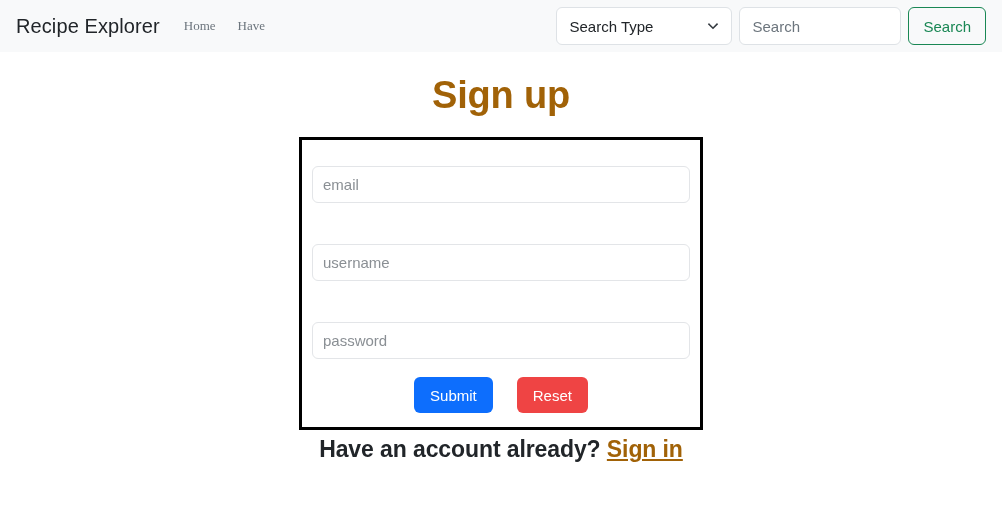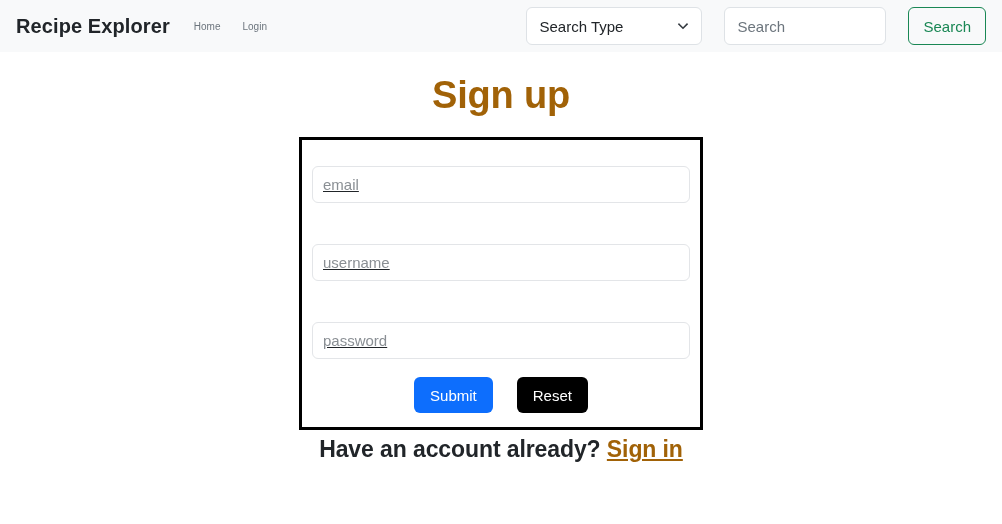--- a/index.html
+++ b/index.html
@@ -20,44 +20,45 @@
     height: 52px;
     background: #f8f9fa;
     display: flex;
     align-items: center;
     padding: 0 16px;
     box-sizing: border-box;
     position: relative;
   }
   .navbar-brand {
     font-size: 20px;
-    font-weight: bold;
+    font-weight: normal;
     color: #212529;
     letter-spacing: 0.1px;
     white-space: nowrap;
     margin-right: 24px;
     cursor: pointer;
   }
   .nav-links {
     display: flex;
     align-items: center;
     gap: 22px;
   }
   .nav-link {
-    font-size: 10px;
+    font-size: 13px;
     color: #6c757d;
     text-decoration: none;
     cursor: pointer;
     white-space: nowrap;
+    font-family: Liberation Serif, serif;
   }
   .nav-right {
     margin-left: auto;
     display: flex;
     align-items: flex-end;
-    gap: 22px;
+    gap: 7px;
     padding-left: 6px;
   }
   .search-type-select {
     position: relative;
     width: 176px;
     height: 38px;
     border: 1px solid #dee2e6;
     border-radius: 6px;
     background: #ffffff;
     display: flex;
@@ -135,21 +136,20 @@
     border: 1px solid #e3e5e8;
     border-radius: 6px;
     background: #ffffff;
     box-sizing: border-box;
     padding: 0 10px;
     font-size: 15px;
     font-family: "Liberation Sans", sans-serif;
     color: #212529;
     outline: none;
     margin-bottom: 41px;
-    text-decoration: underline;
   }
   .field::placeholder { color: #8a8f94; opacity: 1; }
   .field.last { margin-bottom: 18px; }
 
   .btn-row {
     display: flex;
     gap: 24px;
     justify-content: center;
     align-items: center;
   }
@@ -158,21 +158,21 @@
     border-radius: 6px;
     font-size: 15px;
     font-family: "Liberation Sans", sans-serif;
     color: #ffffff;
     padding: 0 16px;
     height: 36px;
     cursor: pointer;
     line-height: 1;
   }
   .btn-submit { background: #0d6efd; }
-  .btn-reset  { background: #000000; }
+  .btn-reset  { background: #ef4444; }
 
   .account-line {
     text-align: center;
     font-size: 23px;
     font-weight: bold;
     color: #212529;
     margin-top: 6px;
     letter-spacing: -0.1px;
   }
   .signin-link {
@@ -182,21 +182,21 @@
   }
 </style>
 </head>
 <body>
 
 <div class="navbar">
   <div class="navbar-brand">Recipe Explorer</div>
 
   <div class="nav-links">
     <a class="nav-link">Home</a>
-    <a class="nav-link">Login</a>
+    <a class="nav-link">Have</a>
   </div>
 
   <div class="nav-right">
 
     <div class="search-type-select">
       <span class="select-label">Search Type</span>
       <span class="chevron">
         <svg width="12" height="12" viewBox="0 0 12 12" aria-hidden="true">
           <path d="M2 4.2 L6 8.2 L10 4.2" fill="none" stroke="#343a40" stroke-width="1.6" stroke-linecap="square"></path>
         </svg>

